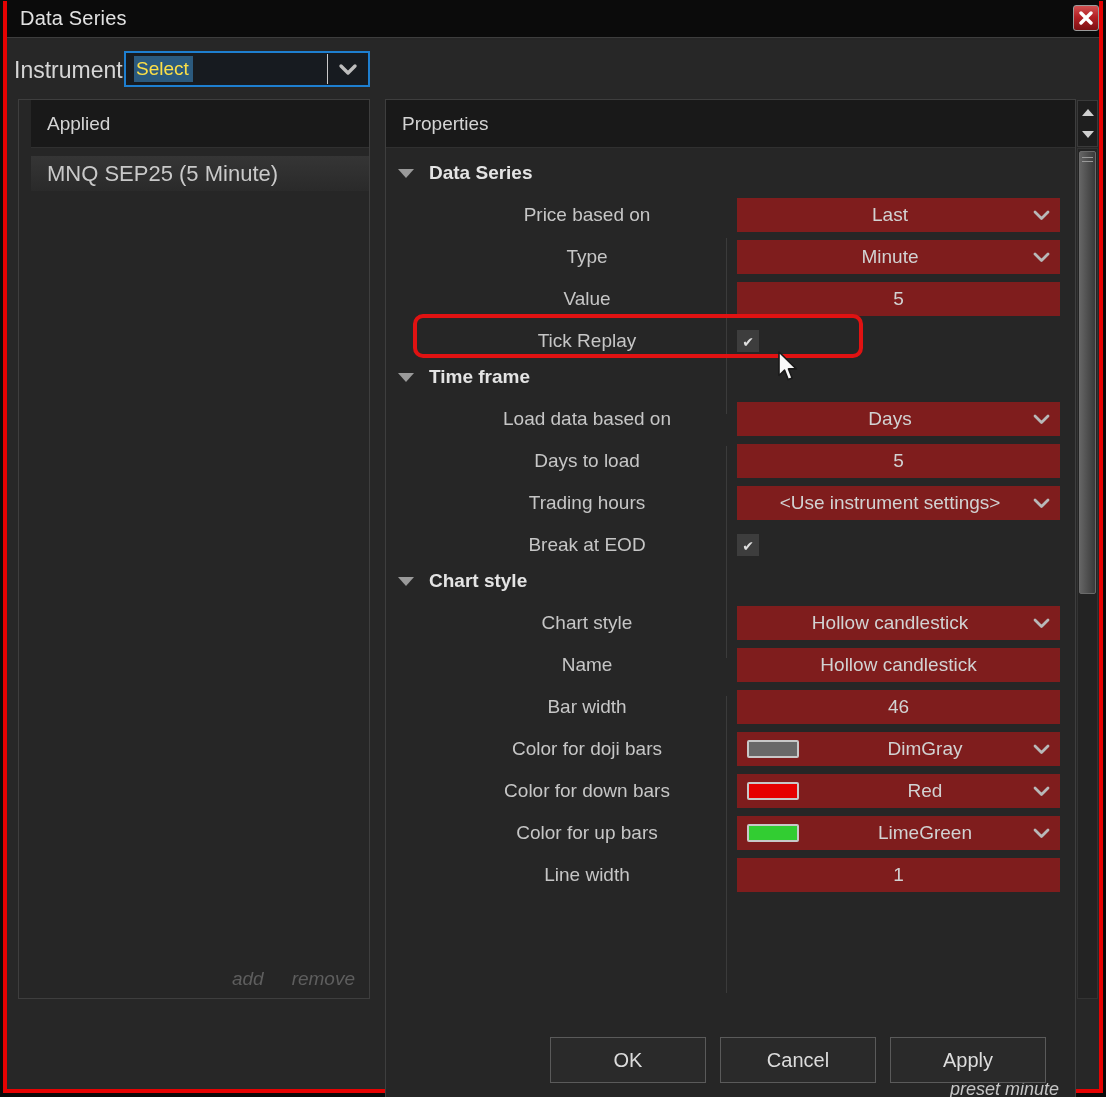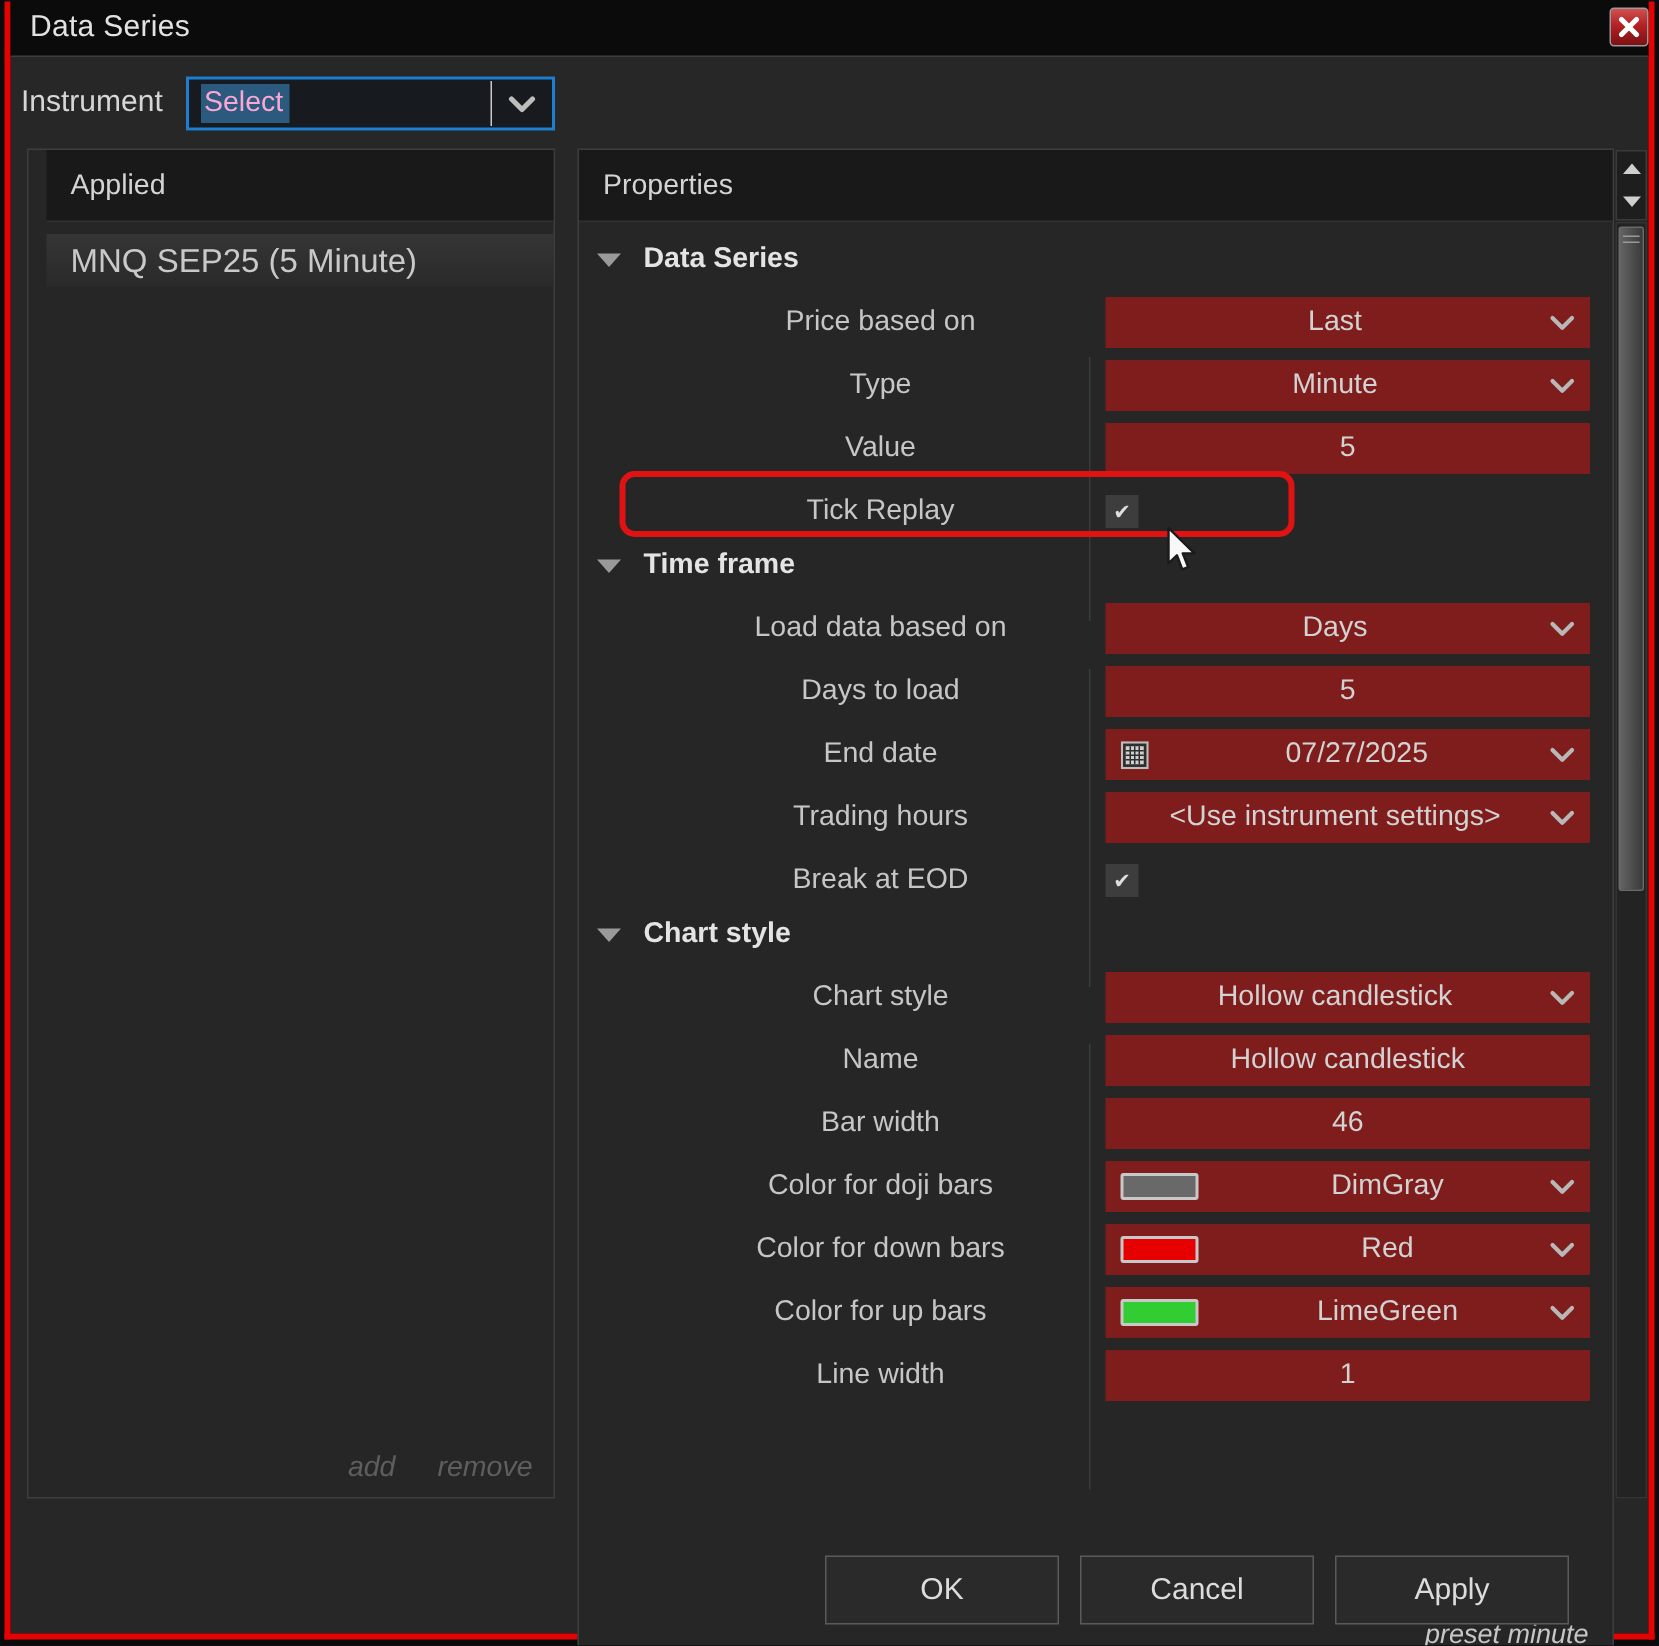--- a/index.html
+++ b/index.html
@@ -17,25 +17,25 @@
   
   .titlebar{position:absolute;left:7px;top:0;width:1092px;height:38px;background:#0b0b0b;
             border-bottom:1px solid #3e3e3e;display:flex;align-items:center;box-sizing:border-box;}
   .title-text{color:#e2e2e2;font-size:20px;padding-left:13px;letter-spacing:.2px;}
   .close-btn{position:absolute;left:1073px;top:5px;width:26px;height:26px;box-sizing:border-box;
              border:1px solid #9a9a9a;border-radius:3px;
              background:linear-gradient(180deg,#d05050 0%,#b42125 45%,#7c1013 100%);
              display:flex;align-items:center;justify-content:center;cursor:pointer;}
 
   
-  .instrument-label{position:absolute;left:14px;top:57px;color:#d6d6d6;font-size:20px;}
+  .instrument-label{position:absolute;left:14px;top:57px;color:#d6d6d6;font-size:23px;}
   .instrument-select{position:absolute;left:124px;top:51px;width:246px;height:36px;box-sizing:border-box;
                      border:2px solid #1e7fd0;background:#171b20;display:flex;align-items:center;}
   .instrument-value-wrap{flex:1;padding-left:8px;}
-  .instrument-value{font-size:19px;color:#f9a8d4;background:#2b5a7e;padding:2px 4px 3px 2px;}
+  .instrument-value{font-size:19px;color:#fde047;background:#2b5a7e;padding:2px 4px 3px 2px;}
   .instrument-sep{width:1px;height:30px;background:#c9c9c9;}
   .instrument-chev{width:40px;display:flex;align-items:center;justify-content:center;}
 
   
   .panel{position:absolute;box-sizing:border-box;border:1px solid #3e3e3e;background:#262626;}
   .applied-panel{left:18px;top:99px;width:352px;height:900px;padding-left:12px;}
   .properties-panel{left:385px;top:99px;width:691px;height:1008px;text-align:center;}
   .panel-header{height:48px;background:#191919;display:flex;align-items:center;
                 padding-left:16px;color:#d4d4d4;font-size:19px;border-bottom:1px solid #303030;box-sizing:border-box;}
 
@@ -204,38 +204,20 @@
             </span>
         </div>
       </div>
       <div class="prow">
         <span class="plabel">Days to load</span>
         <div class="pvalue">
           <span class="vtext">5</span>
         </div>
       </div>
       <div class="prow">
-        <span class="plabel">End date</span>
-        <div class="pvalue">
-          <span class="cal-icon">
-            <svg width="19" height="19" viewBox="0 0 19 19">
-              <rect x="1" y="1" width="17" height="17" fill="#2e2e2e" stroke="#bdbdbd" stroke-width="1.4"></rect>
-              <rect x="3.5" y="3.5" width="12" height="12" fill="#cfcfcf"></rect>
-              <path d="M6.5 3.5 V15.5 M9.5 3.5 V15.5 M12.5 3.5 V15.5 M3.5 6.5 H15.5 M3.5 9.5 H15.5 M3.5 12.5 H15.5" stroke="#2e2e2e" stroke-width="1"></path>
-            </svg>
-          </span>
-          <span class="vtext">07/27/2025</span>
-          <span style="display:flex;">
-              <svg width="17" height="11" viewBox="0 0 17 11">
-                <polyline points="2,2 8.5,8.5 15,2" fill="none" stroke="#b8b8b8" stroke-width="2.8" stroke-linecap="round" stroke-linejoin="round"></polyline>
-              </svg>
-            </span>
-        </div>
-      </div>
-      <div class="prow">
         <span class="plabel">Trading hours</span>
         <div class="pvalue">
           <span class="vtext">&lt;Use instrument settings&gt;</span>
           <span style="display:flex;">
               <svg width="17" height="11" viewBox="0 0 17 11">
                 <polyline points="2,2 8.5,8.5 15,2" fill="none" stroke="#b8b8b8" stroke-width="2.8" stroke-linecap="round" stroke-linejoin="round"></polyline>
               </svg>
             </span>
         </div>
       </div>

